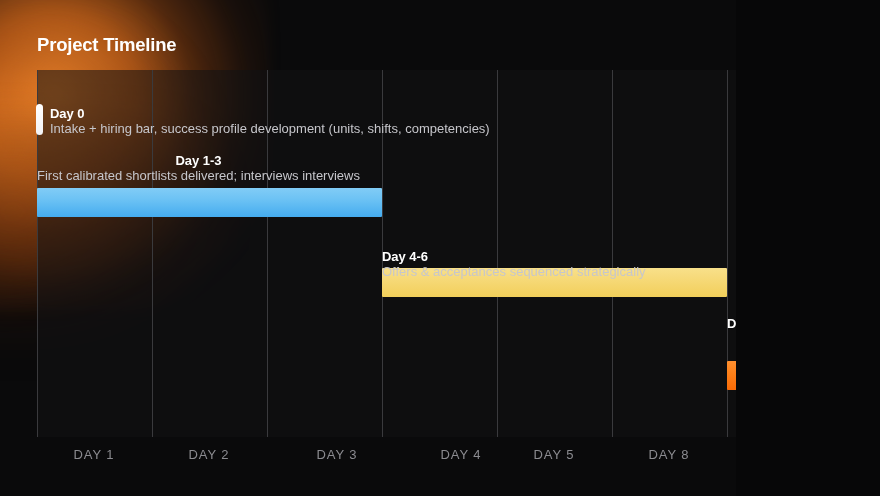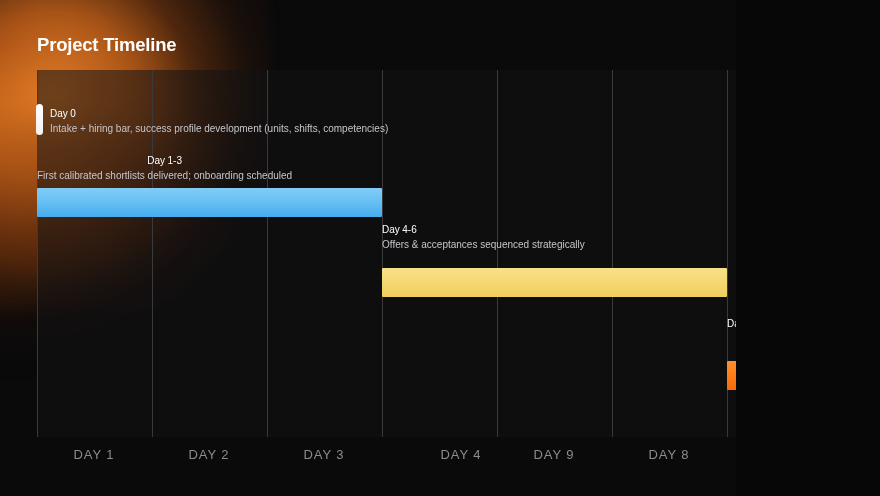--- a/index.html
+++ b/index.html
@@ -120,29 +120,29 @@
     white-space: nowrap;
   }
 
   
   .row {
     position: absolute;
     z-index: 7;
   }
 
   .row-title {
-    font-size: 10px;
-    font-weight: 400;
+    font-size: 13px;
+    font-weight: 700;
     color: #ffffff;
     letter-spacing: -0.05px;
     white-space: nowrap;
     line-height: 15px;
   }
   .row-desc {
-    font-size: 10px;
+    font-size: 13px;
     font-weight: 400;
     color: #c6c6cb;
     line-height: 13px;
     white-space: pre-line;
     margin-top: 1px;
   }
 
   
   .bar {
     position: absolute;
@@ -196,34 +196,34 @@
       <div class="bar bar-orange" style="left: 727px; top: 361px; width: 118px; height: 29px;"></div>
     </div>
 
   <div id="rows-layer">
       <div class="row" style="left: 50px; top: 106px;">
         <div class="row-title">Day 0</div>
         <div class="row-desc">Intake + hiring bar, success profile development (units, shifts, competencies)</div>
       </div>
       <div class="row" style="left: 37px; top: 153px; text-align: center;">
         <div class="row-title">Day 1-3</div>
-        <div class="row-desc">First calibrated shortlists delivered; onboarding scheduled</div>
-      </div>
-      <div class="row" style="left: 382px; top: 222px;">
+        <div class="row-desc">First calibrated shortlists delivered; interviews interviews</div>
+      </div>
+      <div class="row" style="left: 382px; top: 249px;">
         <div class="row-title">Day 4-6</div>
         <div class="row-desc">Offers &amp; acceptances sequenced strategically</div>
       </div>
       <div class="row" style="left: 727px; top: 316px;">
         <div class="row-title">Day 7</div>
       </div>
     </div>
 
   <div class="axis-labels" id="axis-labels">
       <div class="axis-label" style="left: 57px;">DAY 1</div>
       <div class="axis-label" style="left: 172px;">DAY 2</div>
-      <div class="axis-label" style="left: 287px;">DAY 3</div>
+      <div class="axis-label" style="left: 300px;">DAY 3</div>
       <div class="axis-label" style="left: 424px;">DAY 4</div>
-      <div class="axis-label" style="left: 517px;">DAY 9</div>
+      <div class="axis-label" style="left: 517px;">DAY 5</div>
       <div class="axis-label" style="left: 632px;">DAY 8</div>
       <div class="axis-label" style="left: 747px;">DAY 7</div>
     </div>
 
 </div>
 
 </body></html>

